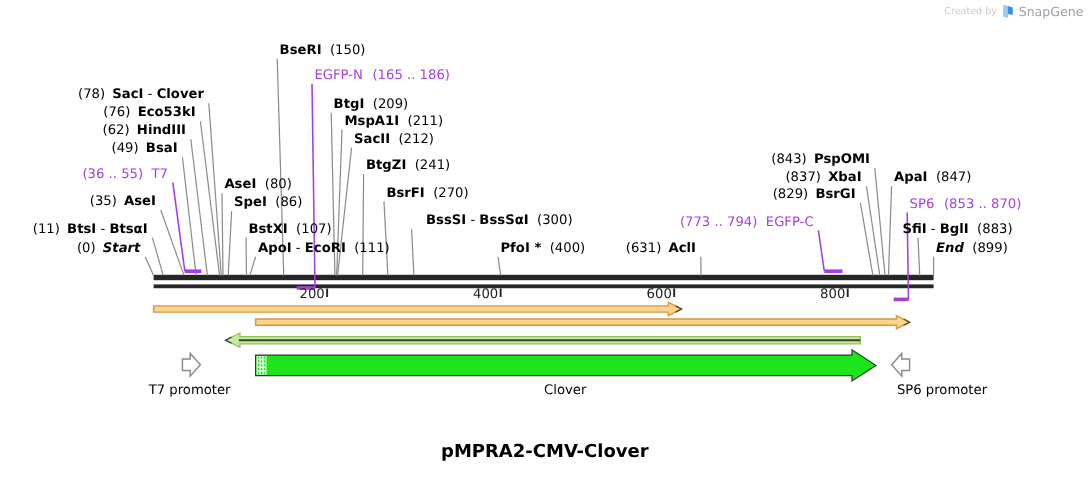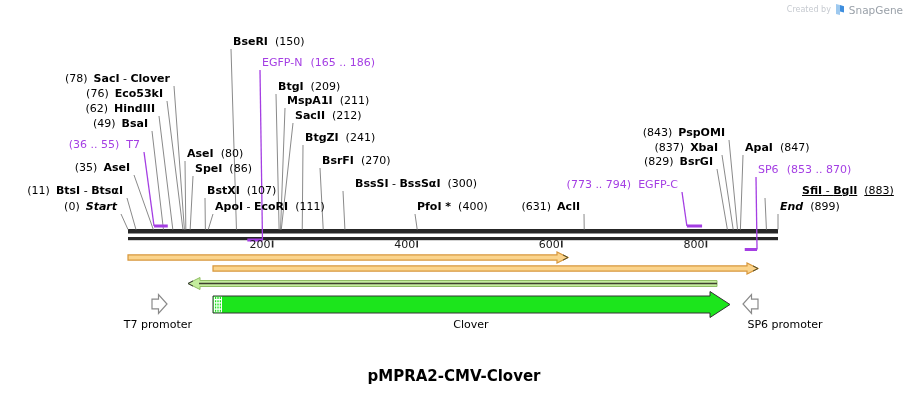--- a/index.html
+++ b/index.html
@@ -123,21 +123,21 @@
       <div class="site-label namef" style="left: 322px; top: 154px;"><span><span class="nm">BsrFI</span></span><span class="num">(270)</span></div>
       <div class="site-label namef" style="left: 355px; top: 177px;"><span><span class="nm">BssSI</span><span class="sep"> - </span><span class="nm">BssSαI</span></span><span class="num">(300)</span></div>
       <div class="site-label namef" style="left: 417px; top: 200px;"><span><span class="nm">PfoI *</span></span><span class="num">(400)</span></div>
       <div class="site-label nf" style="right: 328px; top: 200px;"><span class="num">(631)</span><span><span class="nm">AclI</span></span></div>
       <div class="site-label nf primer" style="right: 230px; top: 178px;"><span class="num">(773 .. 794)</span><span><span class="nm">EGFP-C</span></span></div>
       <div class="site-label nf" style="right: 195px; top: 155px;"><span class="num">(829)</span><span><span class="nm">BsrGI</span></span></div>
       <div class="site-label nf" style="right: 190px; top: 141px;"><span class="num">(837)</span><span><span class="nm">XbaI</span></span></div>
       <div class="site-label nf" style="right: 183px; top: 126px;"><span class="num">(843)</span><span><span class="nm">PspOMI</span></span></div>
       <div class="site-label namef" style="left: 745px; top: 141px;"><span><span class="nm">ApaI</span></span><span class="num">(847)</span></div>
       <div class="site-label namef primer" style="left: 758px; top: 163px;"><span><span class="nm">SP6</span></span><span class="num">(853 .. 870)</span></div>
-      <div class="site-label namef" style="left: 802px; top: 184px; text-decoration: underline;"><span><span class="nm">SfiI</span><span class="sep"> - </span><span class="nm">BglI</span></span><span class="num">(883)</span></div>
+      <div class="site-label namef" style="left: 752px; top: 184px;"><span><span class="nm">SfiI</span><span class="sep"> - </span><span class="nm">BglI</span></span><span class="num">(883)</span></div>
       <div class="site-label namef it" style="left: 780px; top: 200px;"><span><span class="nm">End</span></span><span class="num">(899)</span></div>
       <div class="feat-label" style="left: 88px; top: 319px;">T7 promoter</div>
       <div class="feat-label" style="left: 715px; top: 319px;">SP6 promoter</div>
       <div class="feat-label" style="left: 401px; top: 319px;">Clover</div>
     </div>
 
   <div class="title-wrap">
     <div class="map-title">pMPRA2-CMV-Clover</div>
   </div>
 </div>

